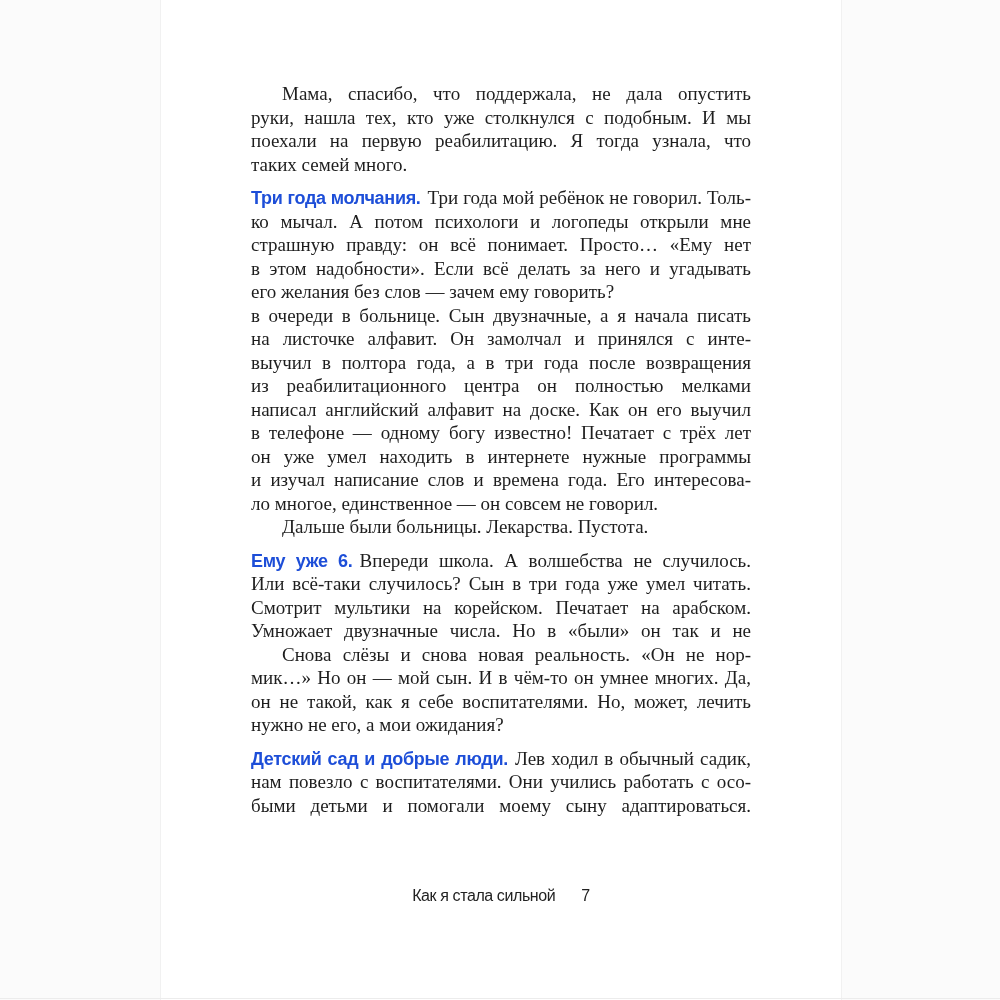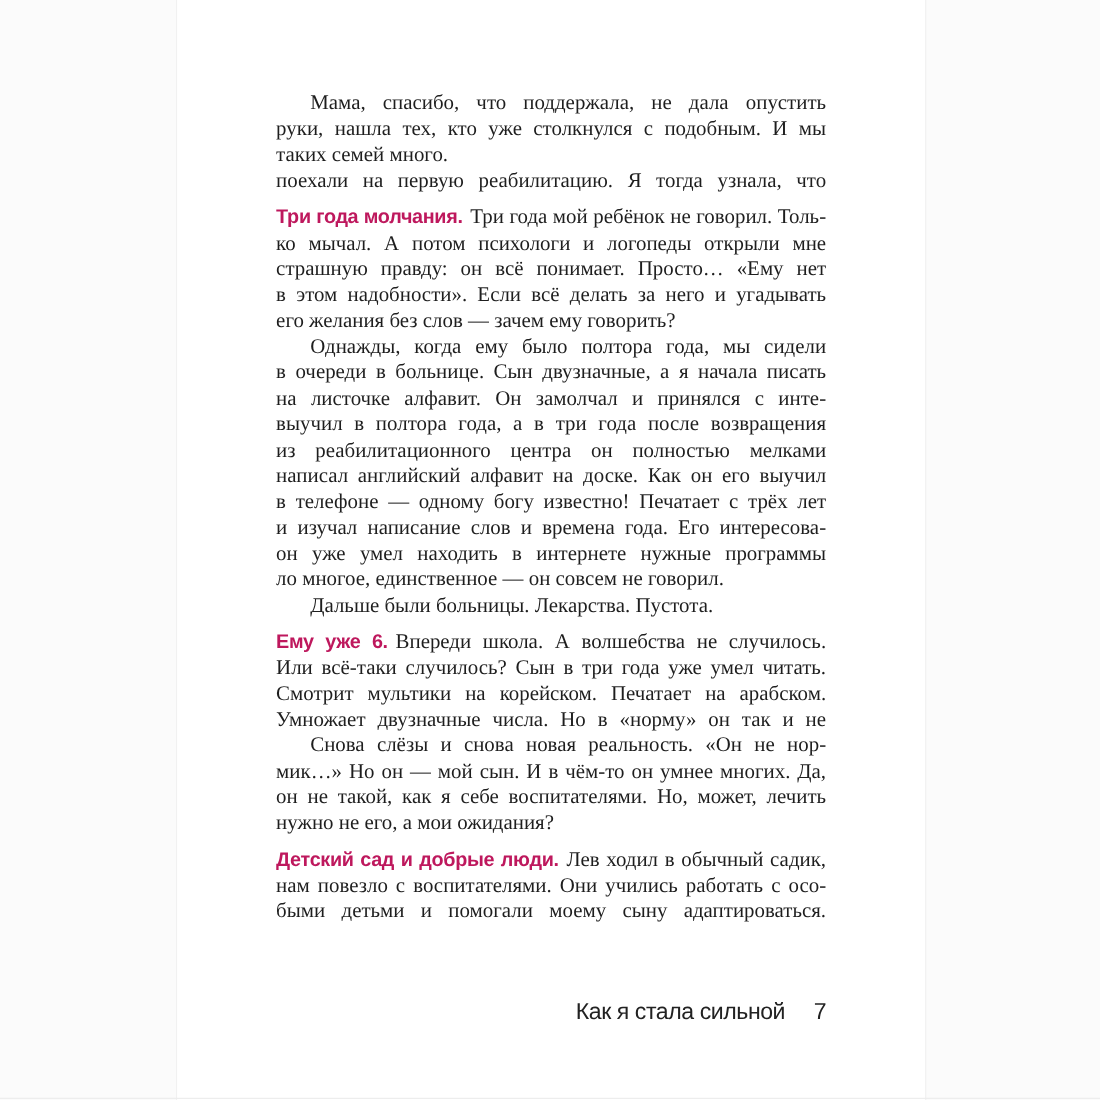--- a/index.html
+++ b/index.html
@@ -47,83 +47,82 @@
     height: 23.5px;
     overflow: hidden;
   }
   .ln.last { text-align-last: left; }
   .ln.ind { padding-left: 31px; }
   .run-in {
     font-family: "Liberation Sans", "DejaVu Sans", sans-serif;
     font-weight: 700;
     font-size: 18px;
     letter-spacing: -0.3px;
-    color: #be185d;
+    color: #1d4ed8;
     margin-right: 7px;
   }
   .footer {
     position: absolute;
-    top: 910px; left: 251px;
+    top: 886px; left: 251px;
     width: 500px;
-    text-align: right;
+    text-align: center;
     font-family: "Liberation Sans", "DejaVu Sans", sans-serif;
-    font-size: 21px;
+    font-size: 16px;
     letter-spacing: -0.4px;
     line-height: 20px;
     color: #222222;
   }
   .footer .pnum { margin-left: 26px; }
 </style>
 </head>
 <body>
 
 <div class="stage">
   <div class="edge-left"></div>
   <div class="edge-right"></div>
   <div class="edge-bottom"></div>
 
   <div class="col">
 
     <div class="para">
       <div class="ln ind">Мама, спасибо, что поддержала, не дала опустить</div>
       <div class="ln">руки, нашла тех, кто уже столкнулся с подобным. И мы</div>
+      <div class="ln">поехали на первую реабилитацию. Я тогда узнала, что</div>
       <div class="ln last">таких семей много.</div>
-      <div class="ln">поехали на первую реабилитацию. Я тогда узнала, что</div>
     </div>
 
     <div class="para sect">
       <div class="ln"><span class="run-in">Три года молчания.</span><span>Три года мой ребёнок не говорил. Толь-</span></div>
       <div class="ln">ко мычал. А потом психологи и логопеды открыли мне</div>
       <div class="ln">страшную правду: он всё понимает. Просто… «Ему нет</div>
       <div class="ln">в этом надобности». Если всё делать за него и угадывать</div>
       <div class="ln last">его желания без слов — зачем ему говорить?</div>
     </div>
 
     <div class="para">
-      <div class="ln ind">Однажды, когда ему было полтора года, мы сидели</div>
       <div class="ln">в очереди в больнице. Сын двузначные, а я начала писать</div>
       <div class="ln">на листочке алфавит. Он замолчал и принялся с инте-</div>
       <div class="ln">выучил в полтора года, а в три года после возвращения</div>
       <div class="ln">из реабилитационного центра он полностью мелками</div>
       <div class="ln">написал английский алфавит на доске. Как он его выучил</div>
       <div class="ln">в телефоне — одному богу известно! Печатает с трёх лет</div>
+      <div class="ln">он уже умел находить в интернете нужные программы</div>
       <div class="ln">и изучал написание слов и времена года. Его интересова-</div>
-      <div class="ln">он уже умел находить в интернете нужные программы</div>
       <div class="ln last">ло многое, единственное — он совсем не говорил.</div>
     </div>
 
     <div class="para">
       <div class="ln ind last">Дальше были больницы. Лекарства. Пустота.</div>
     </div>
 
     <div class="para sect">
       <div class="ln"><span class="run-in">Ему уже 6.</span><span>Впереди школа. А волшебства не случилось.</span></div>
       <div class="ln">Или всё-таки случилось? Сын в три года уже умел читать.</div>
       <div class="ln">Смотрит мультики на корейском. Печатает на арабском.</div>
-      <div class="ln">Умножает двузначные числа. Но в «норму» он так и не</div>
+      <div class="ln">Умножает двузначные числа. Но в «были» он так и не</div>
     </div>
 
     <div class="para">
       <div class="ln ind">Снова слёзы и снова новая реальность. «Он не нор-</div>
       <div class="ln">мик…» Но он — мой сын. И в чём-то он умнее многих. Да,</div>
       <div class="ln">он не такой, как я себе воспитателями. Но, может, лечить</div>
       <div class="ln last">нужно не его, а мои ожидания?</div>
     </div>
 
     <div class="para sect">

